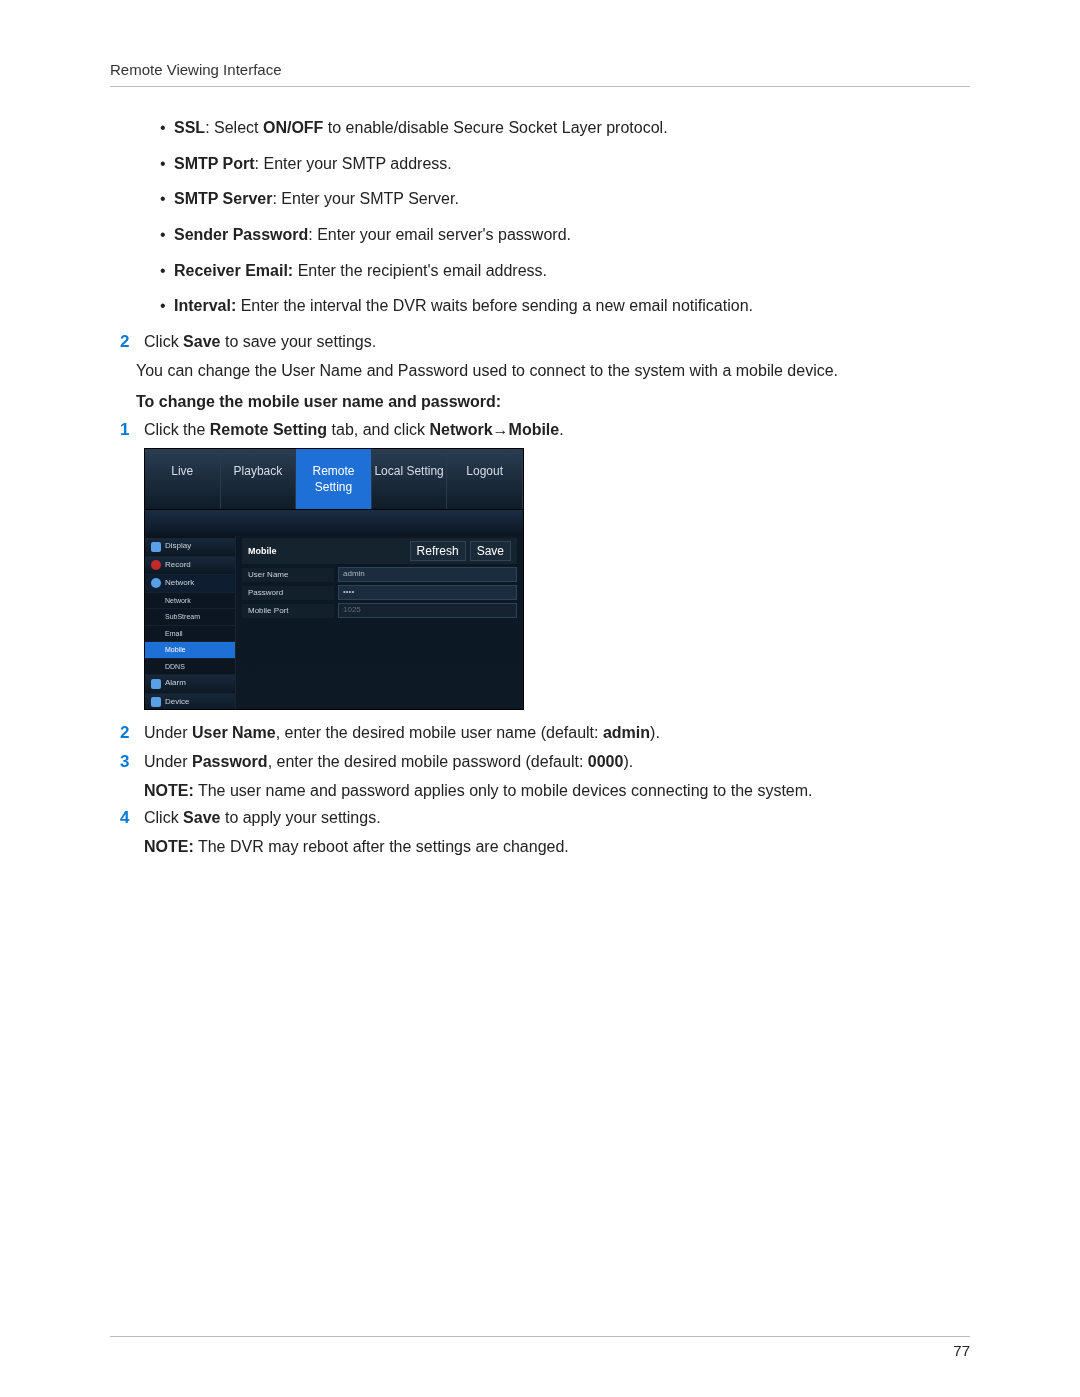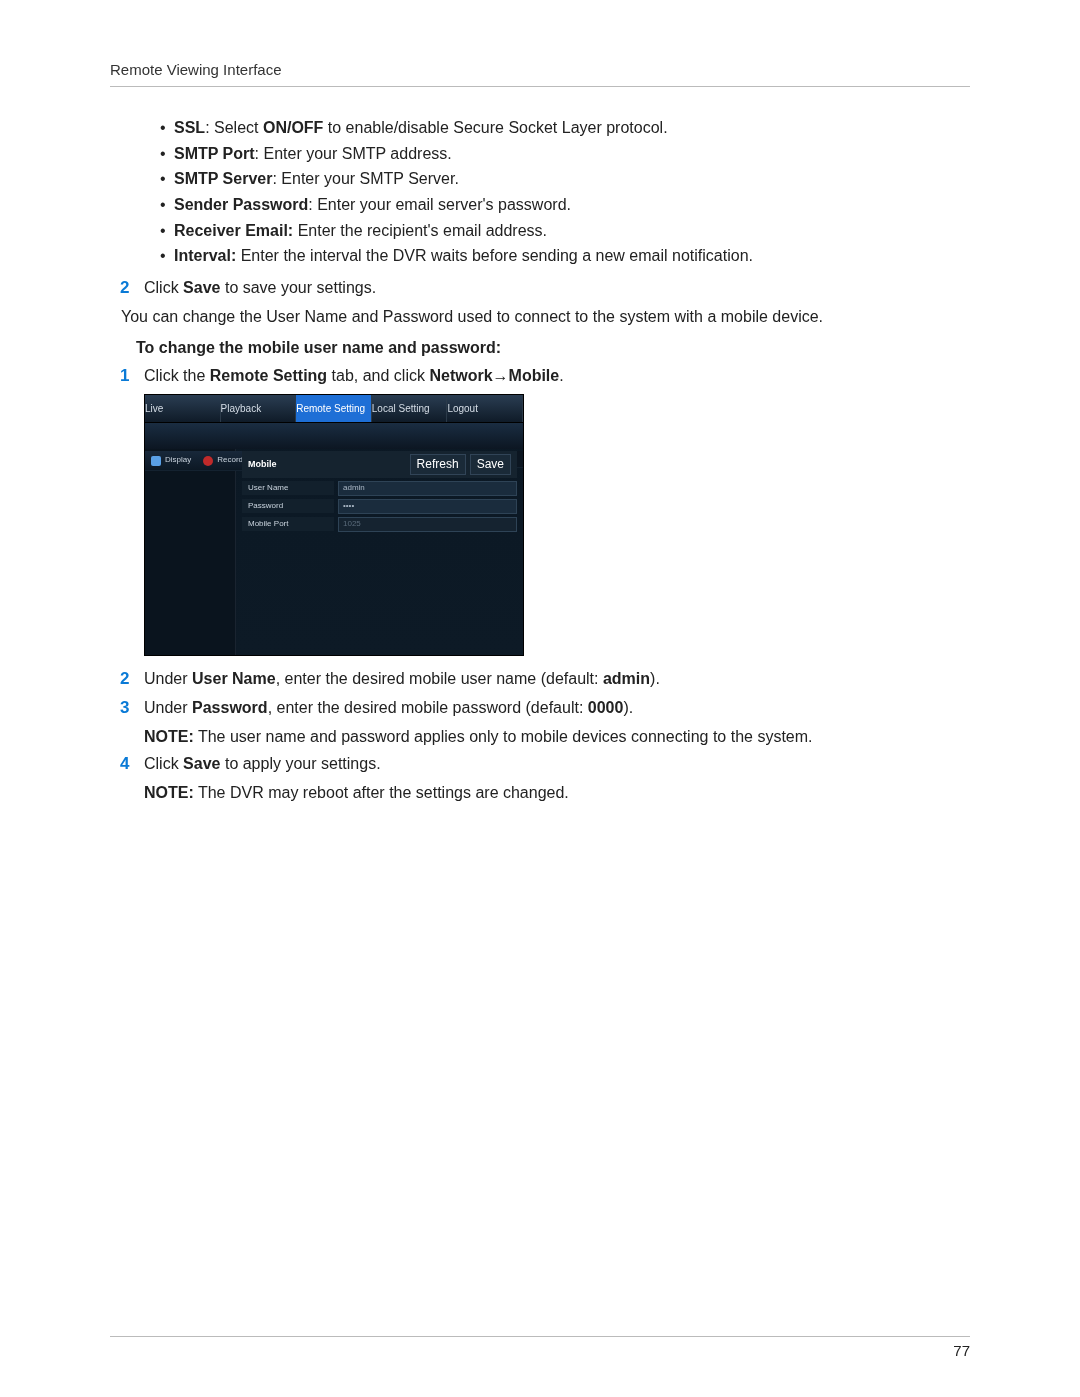--- a/index.html
+++ b/index.html
@@ -27,21 +27,21 @@
     border: none;
     border-top: 1px solid #bbb;
     margin: 0 0 30px 0;
   }
   .bullets {
     margin: 0 0 10px 50px;
     padding: 0;
     list-style: none;
   }
   .bullets li {
-    margin: 4px 0;
+    margin: 14px 0;
     position: relative;
     padding-left: 14px;
   }
   .bullets li::before {
     content: "•";
     position: absolute;
     left: 0;
     top: 0;
   }
   .step {
@@ -59,21 +59,21 @@
   .step-text {
     flex: 1;
   }
   .section-title {
     color: #0a7ad6;
     font-weight: bold;
     font-size: 25px;
     margin: 32px 0 4px 0;
   }
   .intro {
-    margin: 0 0 10px 11px;
+    margin: 0 0 10px 26px;
   }
   .subhead {
     font-weight: bold;
     margin: 10px 0 4px 26px;
   }
   .note-line {
     margin: 6px 0 6px 34px;
   }
   .bold { font-weight: bold; }
   .arrow { font-weight: bold; }
@@ -90,44 +90,45 @@
     overflow: hidden;
     position: relative;
     font-family: Arial, sans-serif;
   }
   .dvr-tabs {
     display: flex;
     background: linear-gradient(#2a3d52, #0f1b28);
     border-bottom: 1px solid #000;
   }
   .dvr-tab {
-    padding: 7px 0;
+    padding: 14px 0;
     width: 76px;
+    text-align: center;
     border-right: 1px solid #2b3a49;
     color: #d5dde6;
-    font-size: 10px;
+    font-size: 12px;
   }
   .dvr-tab.active {
     background: #1e6fd6;
     color: #fff;
   }
   .dvr-band {
     height: 26px;
     background: linear-gradient(#1a2d42, #0c1622);
   }
   .dvr-body {
     display: flex;
     height: 212px;
   }
   .dvr-side {
     width: 90px;
     background: #0a141e;
     border-right: 1px solid #1a2430;
     display: flex;
-    flex-direction: row;
+    flex-direction: column;
     padding-top: 2px;
   }
   .side-item, .side-sub {
     padding: 3px 6px;
     border-bottom: 1px solid #142230;
     color: #c9d3dd;
     display: flex;
     align-items: center;
     gap: 4px;
     height: 13px;

